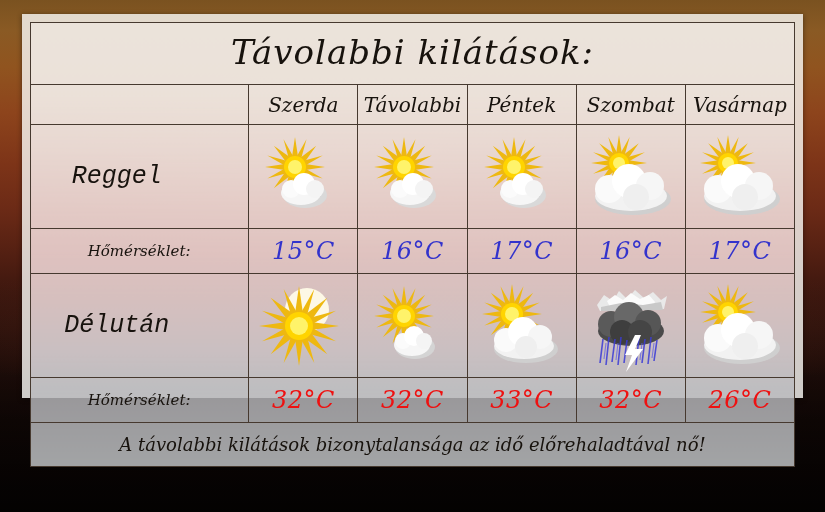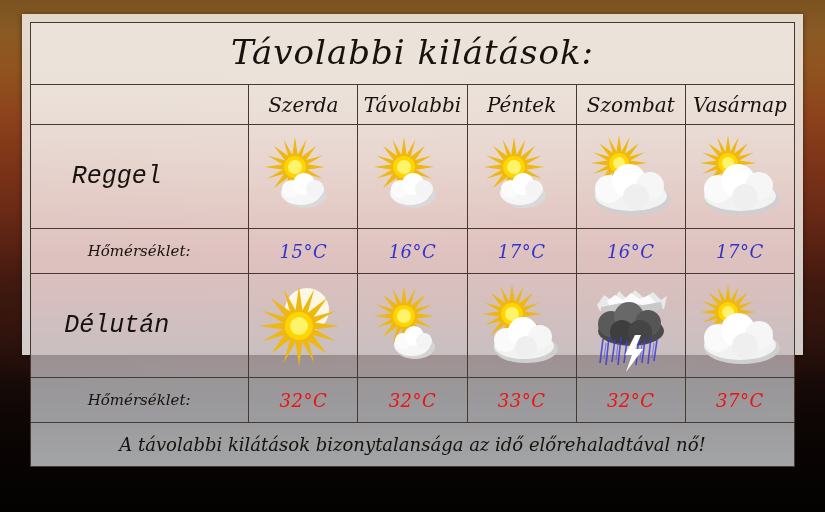--- a/index.html
+++ b/index.html
@@ -41,21 +41,21 @@
       radial-gradient(ellipse 80% 18% at 50% 64%, rgba(90,40,25,0.55), rgba(0,0,0,0) 80%),
       linear-gradient(180deg, rgba(0,0,0,0) 72%, rgba(0,0,0,0.75) 100%);
   }
 
   
   #frame {
     position: absolute;
     left: 22px;
     top: 14px;
     width: 781px;
-    height: 341px;
+    height: 384px;
     background: rgba(248,246,243,0.82);
     padding: 8px;
     box-shadow: 0 1px 5px rgba(0,0,0,0.45);
   }
 
   
   #forecast-table {
     width: 100%;
     height: 100%;
     border-collapse: collapse;
@@ -125,21 +125,21 @@
     font-family: "DejaVu Serif", serif;
     font-style: italic;
     font-size: 15px;
     color: #17120d;
     text-align: right;
     padding-right: 1px;
   }
   .temp-value {
     font-family: "DejaVu Serif", serif;
     font-style: italic;
-    font-size: 18px;
+    font-size: 24px;
     letter-spacing: 0.5px;
     white-space: nowrap;
   }
   .temp-morning { color: #3333cc; }
   .temp-afternoon { color: #ee1111; }
 
   
   .footer-row td { height: 44px; }
   #footer-note {
     font-family: "DejaVu Serif", serif;
@@ -585,21 +585,21 @@
         <td>
           <span class="temp-value temp-afternoon">32°C</span>
         </td>
         <td>
           <span class="temp-value temp-afternoon">33°C</span>
         </td>
         <td>
           <span class="temp-value temp-afternoon">32°C</span>
         </td>
         <td>
-          <span class="temp-value temp-afternoon">37°C</span>
+          <span class="temp-value temp-afternoon">26°C</span>
         </td>
       </tr>
 
       <tr class="footer-row">
         <td colspan="6">
           <span id="footer-note">A távolabbi kilátások bizonytalansága az idő előrehaladtával nő!</span>
         </td>
       </tr>
 
     </tbody>

